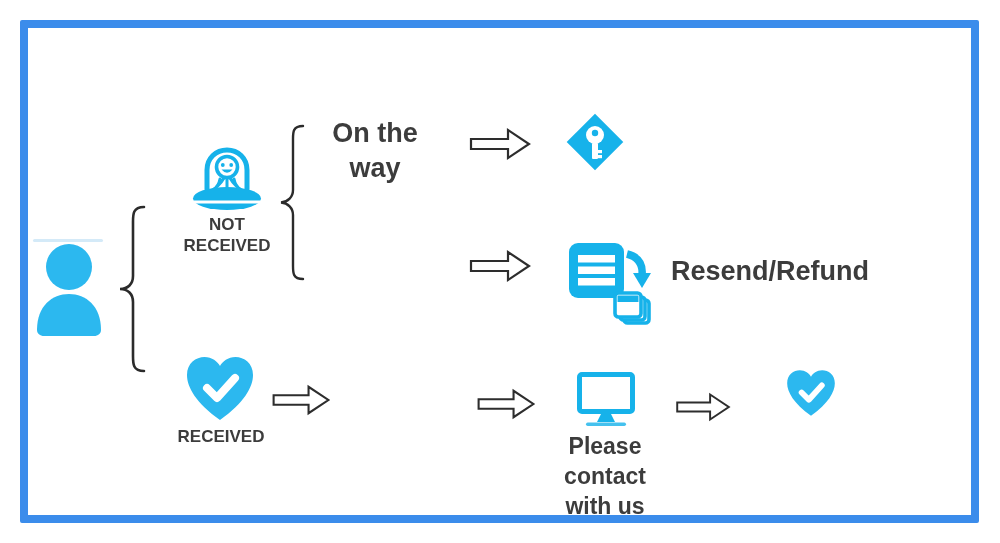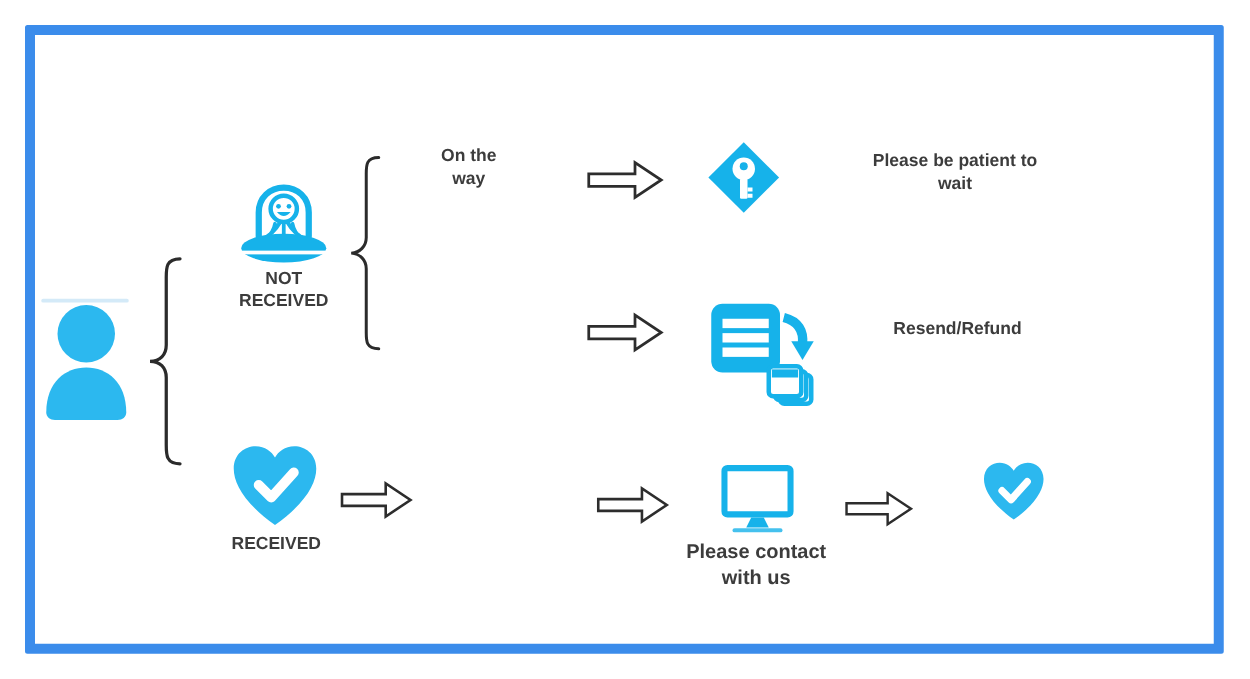--- a/index.html
+++ b/index.html
@@ -9,23 +9,23 @@
   }
   .frame{
     position:absolute;left:20px;top:20px;width:943px;height:487px;
     border:8px solid var(--border,#3b8ceb);border-radius:2px;background:#fff;
   }
   .abs{position:absolute;}
   .txt{
     position:absolute;font-weight:700;color:var(--text,#3c3c3c);
     text-align:center;white-space:pre-line;line-height:1.28;
   }
-  .t-main{font-size:14px;}
-  .t-cap{font-size:16px;line-height:1.3;}
-  .t-label{font-size:14px;line-height:1.25;}
+  .t-main{font-size:27px;}
+  .t-cap{font-size:23px;line-height:1.3;}
+  .t-label{font-size:17px;line-height:1.25;}
   .t-left{text-align:center;}
   .person-line{position:absolute;background:#d4eaf8;height:3px;border-radius:2px;}
   svg{display:block;}
 </style>
 </head>
 <body>
 
 <div id="stage">
 
   <div class="frame"></div>
@@ -75,22 +75,20 @@
   <div class="abs" style="left:563px;top:110px;">
     <svg width="64" height="64" viewBox="0 0 64 64">
       <rect x="12" y="12" width="40" height="40" fill="var(--icon)" transform="rotate(45 32 32)"></rect>
       <circle cx="32" cy="25" r="9" fill="#fff"></circle>
       <circle cx="32" cy="23" r="3.2" fill="var(--icon)"></circle>
       <rect x="29" y="33" width="6" height="16" rx="1" fill="#fff"></rect>
       <rect x="35" y="40" width="4" height="3.2" fill="#fff"></rect>
       <rect x="35" y="45" width="4" height="3.2" fill="#fff"></rect>
     </svg>
   </div>
-  <div class="txt t-main" style="left:645px;top:120px;width:238px;">Please be patient to
-wait</div>
 
   <div class="abs" style="left:467px;top:248px;">
     <svg width="66" height="36" viewBox="0 0 64 36">
       <path d="M3,13 H40 V4 L61,18 L40,32 V23 H3 Z" fill="#fff" stroke="var(--arrow)" stroke-width="2.2"></path>
     </svg>
   </div>
   <div class="abs" style="left:568px;top:240px;">
     <svg width="84" height="86" viewBox="0 0 84 86">
       <rect x="1" y="3" width="55" height="55" rx="9" fill="var(--icon)"></rect>
       <rect x="10" y="15" width="37" height="7.5" fill="#fff"></rect>

